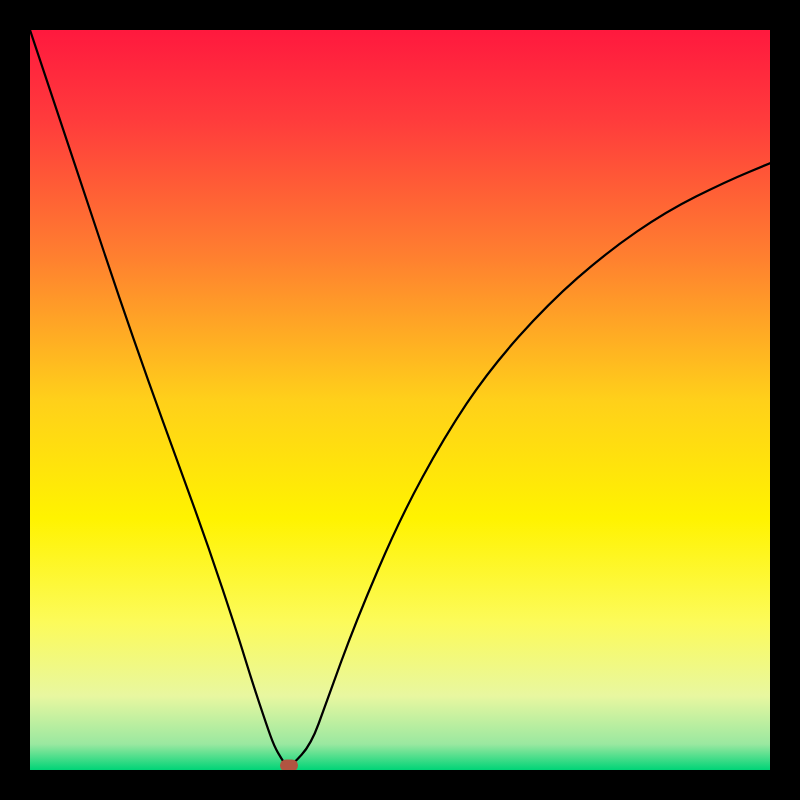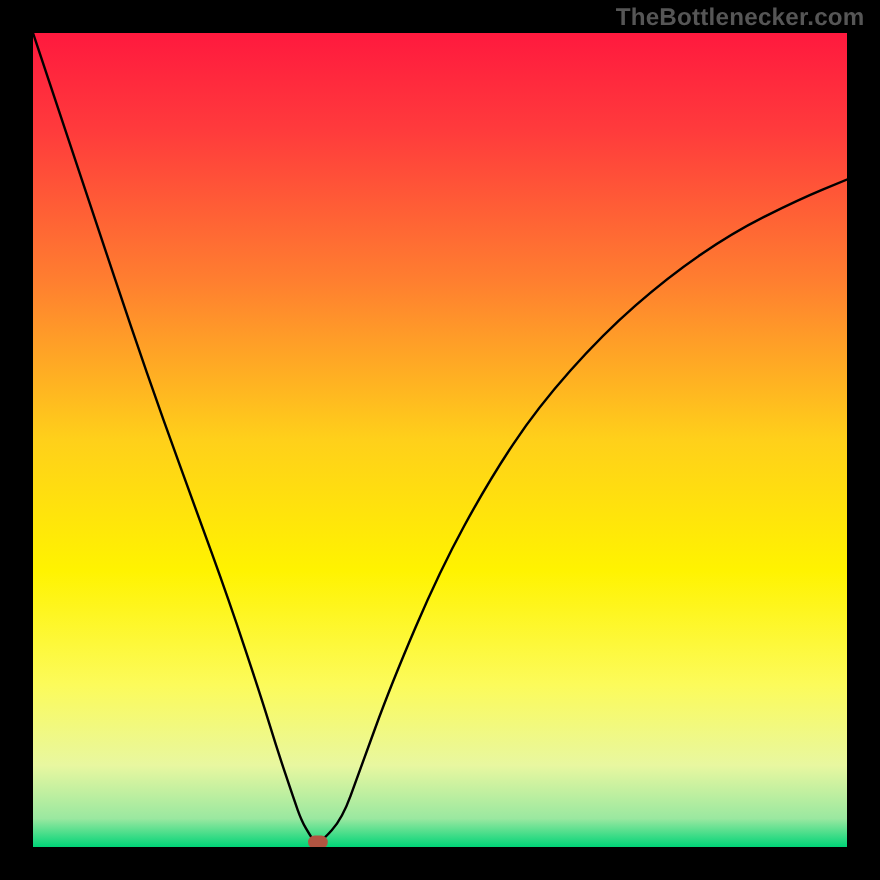--- a/index.html
+++ b/index.html
@@ -37,21 +37,20 @@
     height: 740px;
   }
   svg {
     display: block;
   }
 </style>
 </head>
 <body>
 
 <div class="frame">
-  <div class="watermark">TheBottlenecker.com</div>
 
   <div class="plot-wrap">
     <svg id="plot-svg" width="740" height="740" viewBox="0 0 740 740">
         <defs>
           <linearGradient id="bg-grad" x1="0" y1="0" x2="0" y2="1">
             <stop offset="0%" stop-color="#ff193e"></stop>
             <stop offset="12%" stop-color="#ff3b3c"></stop>
             <stop offset="30%" stop-color="#ff7d30"></stop>
             <stop offset="50%" stop-color="#ffd01a"></stop>
             <stop offset="66%" stop-color="#fff300"></stop>

